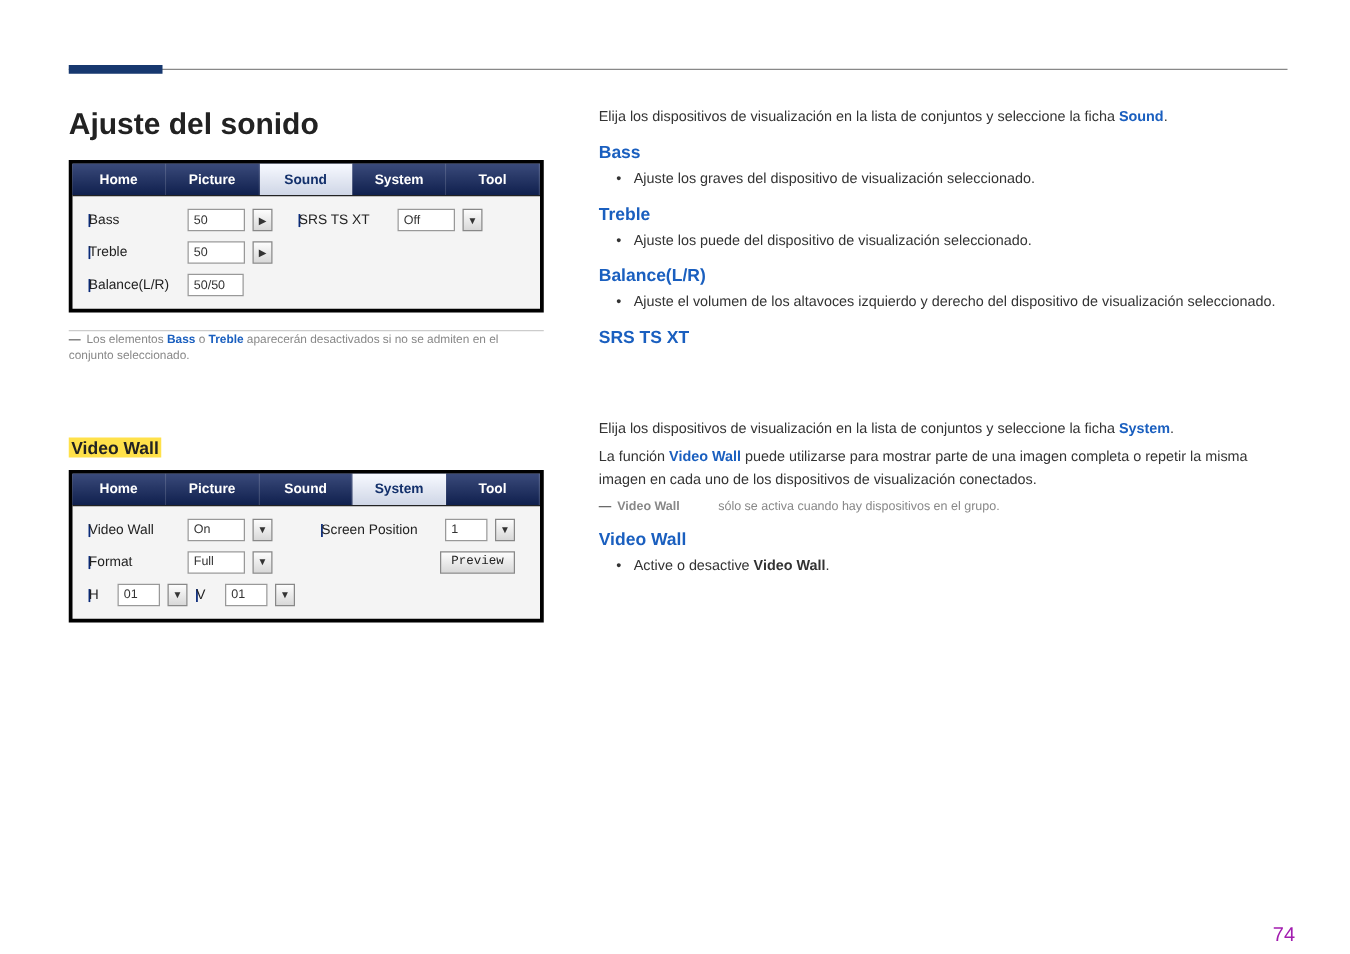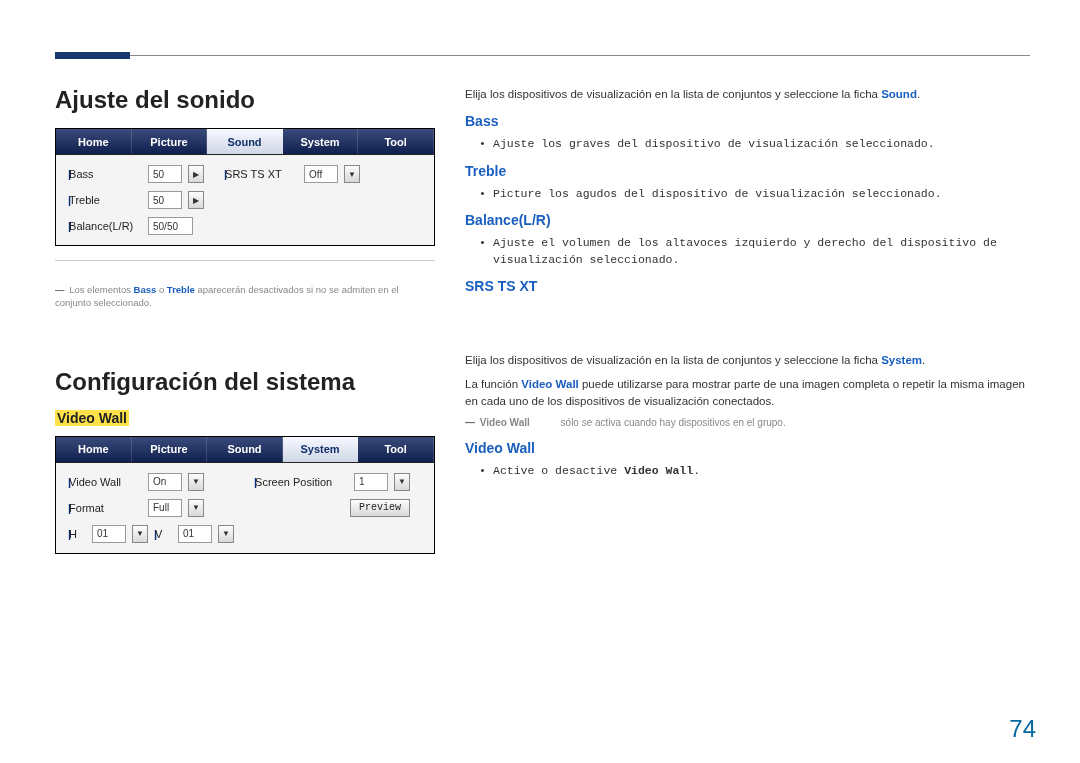--- a/index.html
+++ b/index.html
@@ -21,21 +21,21 @@
     content: "";
     position: absolute;
     top: -4px;
     left: 0;
     width: 75px;
     height: 7px;
     background: #17386f;
   }
   .cols {
     display: flex;
-    gap: 30px;
+    gap: 44px;
   }
   .left {
     width: 380px;
     flex-shrink: 0;
   }
   .right {
     flex: 1;
   }
   h1 {
     font-size: 24px;
@@ -55,51 +55,50 @@
     line-height: 1.5;
     margin-bottom: 6px;
   }
   .bold-blue { color: #1a5fbf; font-weight: bold; }
   .bold { font-weight: bold; }
   .note {
     font-size: 9.5px;
     color: #888;
     line-height: 1.4;
     border-top: 1px solid #ccc;
-    padding-top: 22px;
+    padding-top: 0;
     margin-top: 14px;
   }
   .note .dash { color:#666; font-weight:bold; margin-right:2px;}
   ul.bul {
     list-style: none;
     padding-left: 28px;
     margin-bottom: 8px;
   }
   ul.bul li {
     font-size: 11.5px;
     line-height: 1.5;
     position: relative;
-    font-family: Liberation Mono, monospace;
   }
   ul.bul li::before {
     content: "•";
     position: absolute;
     left: -14px;
     color: #333;
   }
   .srsnote {
     font-size: 10px;
     color: #888;
     line-height: 1.4;
     margin: 4px 0 8px;
   }
   .srsnote .dash { color:#666; font-weight:bold; margin-right:2px;}
   
   .panel {
-    border: 1px solid #000000;
+    border: 3px solid #000000;
     width: 380px;
     background: #f4f4f4;
     margin-bottom: 10px;
   }
   .tabs {
     display: flex;
     height: 26px;
     background: linear-gradient(#3a4a7a, #0e1b45);
     border-bottom: 1px solid #222;
     align-items: stretch;
@@ -124,41 +123,41 @@
     display: flex;
     gap: 20px;
   }
   .colg { display:flex; flex-direction:column; gap:8px;}
   .frow { display:flex; align-items:center; gap:6px;}
   .flab { font-size:11px; color:#222; width:74px;}
   .flab2 { font-size:11px; color:#222; width:94px;}
   .flabshort { font-size:11px; color:#222; width:18px;}
   .vmark { color:#0a2b7a; font-weight:bold; margin-right:-2px;}
   .valbox {
-    width:34px; height:18px; border:1px solid #999;
+    width:46px; height:18px; border:1px solid #999;
     background:#fff; font-size:10px; display:flex; align-items:center;
     padding:0 4px; justify-content:flex-start;
   }
   .valbox.wide { width:45px; }
   .chev {
     width:16px; height:18px; border:1px solid #888;
     background:linear-gradient(#fdfdfd,#d8d8d8);
     display:flex; align-items:center; justify-content:center;
     font-size:8px; color:#333;
   }
   .btn {
     height:18px; border:1px solid #888;
     background:linear-gradient(#fdfdfd,#d8d8d8);
     font-size:10px; color:#222; padding:0 8px; display:flex; align-items:center;font-family:Liberation Mono, monospace;
   }
   .section2 { margin-top: 58px; }
   .pagen {
     position: absolute;
-    bottom: 20px; right: 44px;
-    font-size: 24px; color: #0369a1;
+    bottom: 5px; right: 44px;
+    font-size: 16px; color: #a21caf;
   }
   .grey { color:#888;padding-left:28px; }
 </style>
 </head>
 <body>
 
 <div class="top-rule"></div>
 
 <div class="cols">
   <div class="left">
@@ -197,21 +196,20 @@
           </div>
         </div>
       </div>
     </div>
     <div class="note">
       <span class="dash">―</span>
       <span>Los elementos </span><span class="bold" style="color:#1a5fbf">Bass</span><span> o </span><span class="bold" style="color:#1a5fbf">Treble</span><span> aparecerán desactivados si no se admiten en el conjunto seleccionado.</span>
     </div>
 
     <div class="section2">
-      <h1>Configuración del sistema</h1>
       <h2 style="color:#222;margin-bottom:10px;"><span class="hl">Video Wall</span></h2>
       <div class="panel">
         <div class="tabs">
           <div class="tab">Home</div>
           <div class="tab">Picture</div>
           <div class="tab">Sound</div>
           <div class="tab active">System</div>
           <div class="tab">Tool</div>
         </div>
         <div class="panel-body">
@@ -256,21 +254,21 @@
       <span>Elija los dispositivos de visualización en la lista de conjuntos y seleccione la ficha </span><span class="bold-blue">Sound</span><span>.</span>
     </p>
 
     <h2>Bass</h2>
     <ul class="bul">
         <li>Ajuste los graves del dispositivo de visualización seleccionado.</li>
       </ul>
 
     <h2>Treble</h2>
     <ul class="bul">
-        <li>Picture los agudos del dispositivo de visualización seleccionado.</li>
+        <li>Ajuste los puede del dispositivo de visualización seleccionado.</li>
       </ul>
 
     <h2>Balance(L/R)</h2>
     <ul class="bul">
         <li>Ajuste el volumen de los altavoces izquierdo y derecho del dispositivo de visualización seleccionado.</li>
       </ul>
 
     <h2>SRS TS XT</h2>
 
     <div style="margin-top:58px;">

